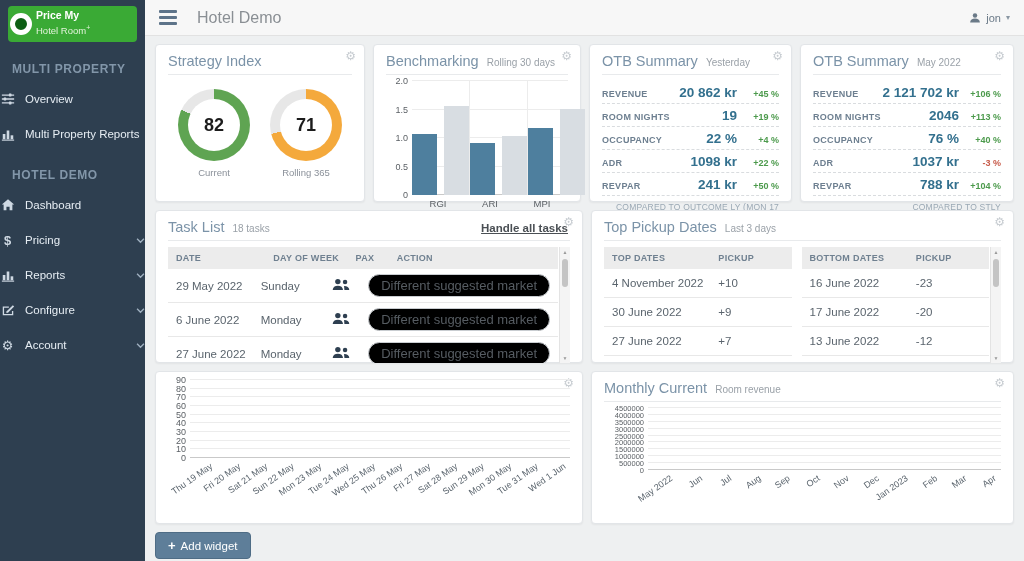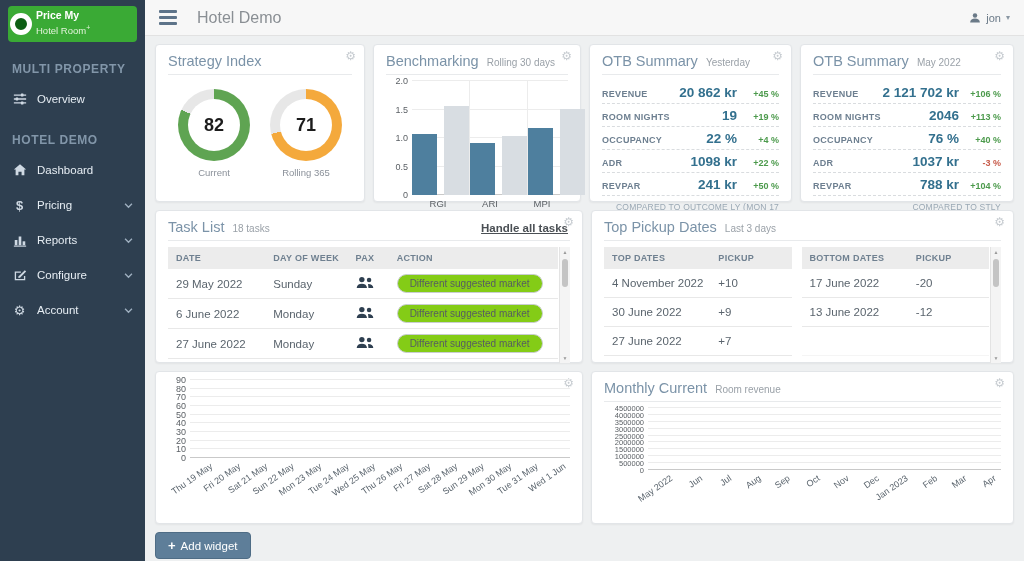--- a/index.html
+++ b/index.html
@@ -8,21 +8,21 @@
 
   
   .sidebar { width:145px; min-width:145px; background:#2e3f50; color:#e6edf3; height:561px; }
   .logo { margin:6px 8px 4px 8px; background:#3aaa35; border-radius:4px; padding:4px 6px 4px 28px; position:relative; cursor:pointer; }
   .logo-ring { position:absolute; left:2px; top:50%; transform:translateY(-50%); width:22px; height:22px; border-radius:50%; border:5px solid #fff; background:#0d5e14; }
   .logo-text { display:block; line-height:1.05; }
   .logo-text b { font-size:10.5px; color:#fff; display:block; }
   .logo-text i { font-style:normal; font-size:9.5px; color:#e2f3da; }
   .logo-text sup { font-size:7px; }
   .side-section { font-size:12px; font-weight:bold; letter-spacing:.6px; color:#8296a9; padding:16px 12px 6px 12px; }
-  .side-item { display:flex; align-items:center; gap:10px; padding:10px 12px; font-size:11.5px; color:#e6edf3; cursor:pointer; }
+  .side-item { display:flex; align-items:center; gap:10px; padding:10px 0; font-size:11.5px; color:#e6edf3; cursor:pointer; }
   .side-item .ic { width:15px; height:15px; display:flex; align-items:center; justify-content:center; flex:none; }
   .side-item .ic svg { width:14px; height:14px; fill:#cfd9e3; stroke:#cfd9e3; }
   .side-item .ic .dollar { font-size:13px; font-weight:bold; color:#cfd9e3; }
   .side-item .ic .gear-glyph { font-size:13px; color:#cfd9e3; line-height:1; }
   .side-item .chev { margin-left:auto; }
   .side-item .chev svg { width:9px; height:6px; stroke:#9fb0c0; fill:none; stroke-width:1.6; }
 
   
   .main { flex:1; display:flex; flex-direction:column; }
   .topbar { height:36px; min-height:36px; background:#f7f7f7; border-bottom:1px solid #e2e2e2; display:flex; align-items:center; padding:0 14px; gap:20px; }
@@ -88,21 +88,21 @@
   .kpi-change.down { color:#c75b4a; }
   .kpi-footer { text-align:right; font-size:8.5px; color:#9aa8b4; letter-spacing:.2px; padding-top:6px; }
 
   
   .tbl-wrap { position:relative; height:116px; overflow:hidden; padding-right:12px; }
   .tbl-head { display:flex; background:#ececec; padding:6px 8px; font-size:9px; font-weight:bold; color:#6f8090; letter-spacing:.3px; }
   .tbl-row { display:flex; align-items:center; padding:5px 8px; border-bottom:1px solid #e8e8e8; font-size:11.5px; color:#5a646d; min-height:29px; }
   .tbl-row.faded { opacity:.45; }
   .col-date { width:26%; } .col-day { width:22%; } .col-pax { width:11%; } .col-action { flex:1; }
   .pax-ic svg { width:18px; height:13px; fill:#2e3f50; }
-  .pill { display:inline-block; border:1px solid #c9cdd1; border-radius:12px; padding:3px 12px; font-size:10px; color:#565c62; background:#84cc16; cursor:pointer; white-space:nowrap; }
+  .pill { display:inline-block; border:1px solid #c9cdd1; border-radius:12px; padding:3px 12px; font-size:13px; color:#565c62; background:#000000; cursor:pointer; white-space:nowrap; }
   .vscroll { position:absolute; right:0; top:0; bottom:0; width:11px; background:#f4f4f4; border-left:1px solid #e3e3e3; cursor:pointer; }
   .vscroll .arr { position:absolute; left:0; right:0; text-align:center; font-size:5px; color:#999; }
   .vscroll .arr.up { top:2px; } .vscroll .arr.dn { bottom:2px; }
   .vscroll .thumb { position:absolute; left:2px; width:6px; top:12px; height:28px; background:#c4c4c4; border-radius:3px; }
   .pickup-flex { display:flex; gap:10px; }
   .pickup-flex .sub { flex:1; }
   .pcol-date { width:62%; } .pcol-pick { flex:1; }
 
   
   .fc-body { height:112px; flex-direction:column; display:flex; }
@@ -152,20 +152,31 @@
             <svg viewBox="0 0 16 16">
               <g stroke-width="1.5" fill="none">
                 <path d="M1 3.5h14M1 8h14M1 12.5h14"></path>
               </g>
               <rect x="9" y="1.8" width="3" height="3.4" rx="0.5" stroke="none"></rect>
               <rect x="3" y="6.3" width="3" height="3.4" rx="0.5" stroke="none"></rect>
               <rect x="9" y="10.8" width="3" height="3.4" rx="0.5" stroke="none"></rect>
             </svg>
           </span>
           <span>Overview</span>
+        </div>
+        <div class="side-item">
+          <span class="ic">
+            <svg viewBox="0 0 16 16">
+              <rect x="2" y="8" width="3" height="6" stroke="none"></rect>
+              <rect x="6.5" y="4" width="3" height="10" stroke="none"></rect>
+              <rect x="11" y="9.5" width="3" height="4.5" stroke="none"></rect>
+              <path d="M1 15h14" stroke-width="1.3" fill="none"></path>
+            </svg>
+          </span>
+          <span>Multi Property Reports</span>
         </div>
         <div class="side-section">HOTEL DEMO</div>
         <div class="side-item">
           <span class="ic">
             <svg viewBox="0 0 16 16">
               <path d="M8 1.5 15 7.5h-2V14H9.8v-4H6.2v4H3V7.5H1z" stroke="none"></path>
             </svg>
           </span>
           <span>Dashboard</span>
         </div>
@@ -459,20 +470,24 @@
                     <span class="pcol-pick">+7</span>
                   </div>
                   <div class="tbl-row faded"></div>
                 </div>
                 <div class="sub">
                   <div class="tbl-head">
                     <span class="pcol-date">BOTTOM DATES</span>
                     <span class="pcol-pick">PICKUP</span>
                   </div>
                   <div class="tbl-row">
+                    <span class="pcol-date">16 June 2022</span>
+                    <span class="pcol-pick">-23</span>
+                  </div>
+                  <div class="tbl-row">
                     <span class="pcol-date">17 June 2022</span>
                     <span class="pcol-pick">-20</span>
                   </div>
                   <div class="tbl-row">
                     <span class="pcol-date">13 June 2022</span>
                     <span class="pcol-pick">-12</span>
                   </div>
                   <div class="tbl-row faded"></div>
                 </div>
               </div>

